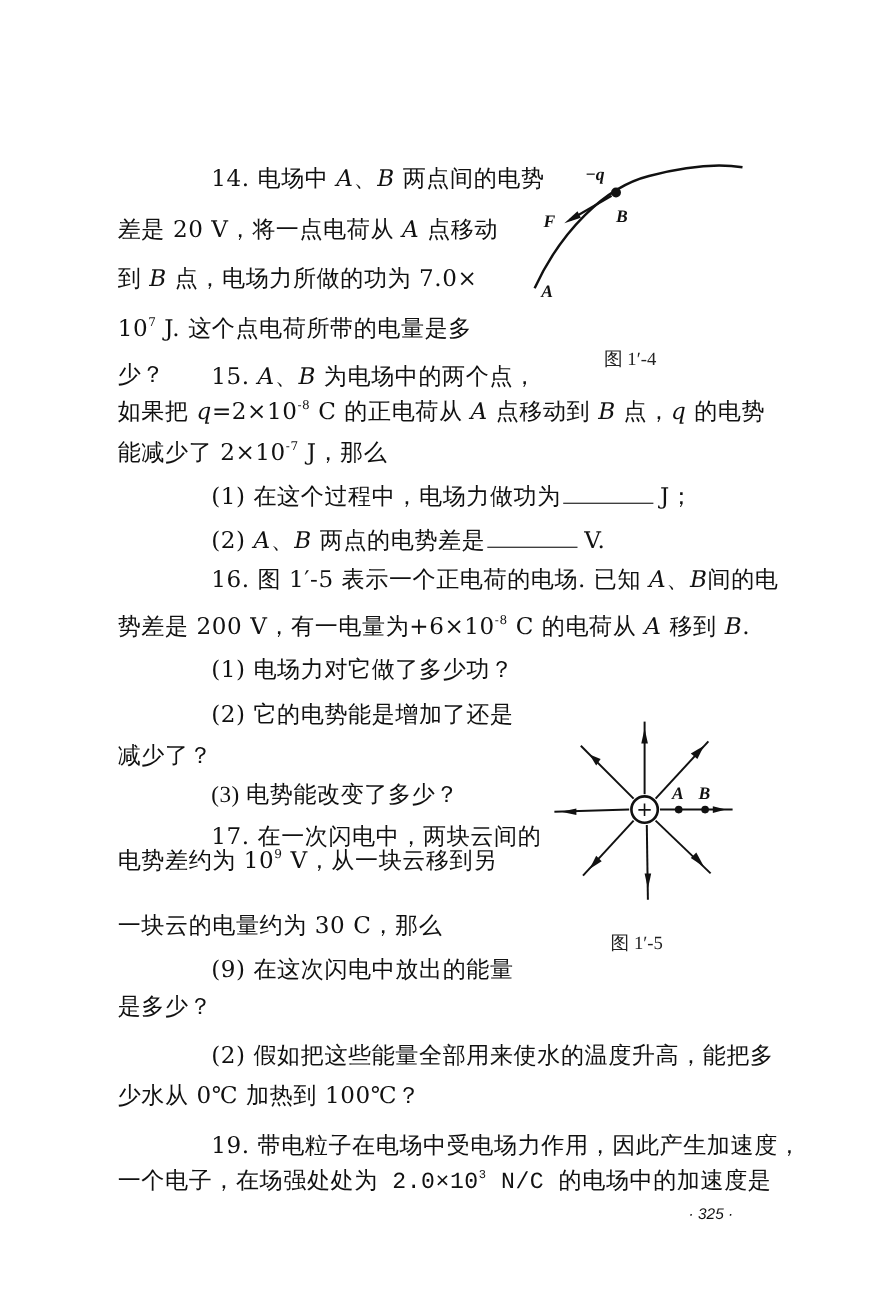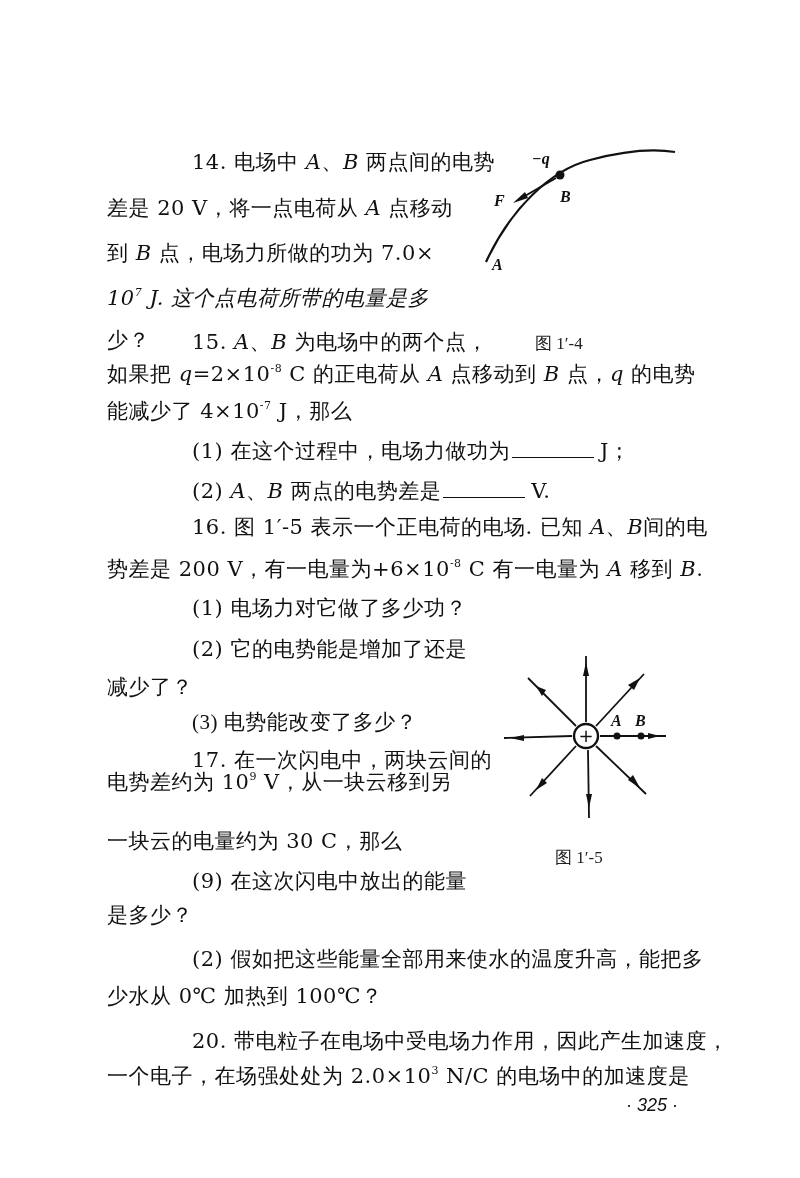--- a/index.html
+++ b/index.html
@@ -9,21 +9,21 @@
   }
   .line {
     position: absolute; left: 107px; font-size: 21px; line-height: 28px; white-space: nowrap;
     letter-spacing: 0.5px;
   }
   .indent { left: 146px; margin-left: 46px; }
   .it { font-style: italic; }
   sup { font-size: 11px; vertical-align: 9px; line-height: 0; }
   .blank { display: inline-block; width: 82px; border-bottom: 1.5px solid #111; height: 18px; vertical-align: baseline; margin: 0 6px 0 2px; }
   .caption { position: absolute; font-size: 17px; line-height: 20px; color: #222; font-family: "Liberation Serif", serif; }
-  .pagenum { position: absolute; left: 626px; top: 1095px; font-size: 18px; font-style: italic; font-family: "Liberation Sans", sans-serif; }
+  .pagenum { position: absolute; left: 626px; top: 1095px; font-size: 14px; font-style: italic; font-family: "Liberation Sans", sans-serif; }
   svg { position: absolute; }
   .fig-label { font-family: "Liberation Serif", serif; font-style: italic; font-weight: bold; font-size: 16px; fill: #111; }
 </style>
 </head>
 <body>
 
 <div class="line indent" style="top:148px;">
   <span>14.</span>
   <span>电场中</span>
   <span class="it">A</span><span>、</span><span class="it">B</span>
@@ -32,73 +32,73 @@
 <div class="line" style="top:194px;">
   <span>差是 20 V，将一点电荷从</span>
   <span class="it">A</span>
   <span>点移动</span>
 </div>
 <div class="line" style="top:239px;">
   <span>到</span>
   <span class="it">B</span>
   <span>点，电场力所做的功为 7.0×</span>
 </div>
-<div class="line" style="top:284px;font-style:italic;">
+<div class="line" style="top:284px;">
   <span>10</span><sup>7</sup><span> J. 这个点电荷所带的电量是多</span>
 </div>
 <div class="line" style="top:326px;">
   <span>少？</span>
 </div>
 
 <svg style="left:470px; top:130px;" width="230" height="220" viewBox="0 0 230 220">
   <path d="M16 132 C 40 80, 80 40, 120 30 C 150 22, 180 18, 205 22" fill="none" stroke="#111" stroke-width="2.2"></path>
   <circle cx="90" cy="45" r="4.5" fill="#111"></circle>
   <line x1="86" y1="48" x2="48" y2="70" stroke="#111" stroke-width="2"></line>
   <polygon points="43,73 55,62 58,68" fill="#111"></polygon>
   <text class="fig-label" x="62" y="34">−q</text>
   <text class="fig-label" x="24" y="76">F</text>
   <text class="fig-label" x="90" y="72">B</text>
   <text class="fig-label" x="22" y="140">A</text>
 </svg>
-<div class="caption" style="left:535px; top:317px;margin-top:17px;">图   1′-4</div>
+<div class="caption" style="left:549px; top:317px;">图   1′-4</div>
 
 <div class="line indent" style="top:330px; top:330px;"></div>
 <div class="line indent" style="top:328px;">
   <span>15.</span>
   <span class="it">A</span><span>、</span><span class="it">B</span>
   <span>为电场中的两个点，</span>
 </div>
 <div class="line" style="top:360px;">
   <span>如果把</span>
   <span class="it">q</span><span>=2×10</span><sup>-8</sup><span> C 的正电荷从</span>
   <span class="it">A</span>
   <span>点移动到</span>
   <span class="it">B</span>
   <span>点，</span><span class="it">q</span>
   <span>的电势</span>
 </div>
 <div class="line" style="top:397px;">
-  <span>能减少了 4×10</span><sup>-7</sup><span> J，那么</span>
+  <span>能减少了 2×10</span><sup>-7</sup><span> J，那么</span>
 </div>
 <div class="line indent" style="top:437px;">
   <span>(1) 在这个过程中，电场力做功为</span><span class="blank"></span><span>J；</span>
 </div>
 <div class="line indent" style="top:477px;">
   <span>(2)</span>
   <span class="it">A</span><span>、</span><span class="it">B</span>
   <span>两点的电势差是</span><span class="blank"></span><span>V.</span>
 </div>
 
 <div class="line indent" style="top:513px;">
   <span>16.</span>
   <span>图 1′-5 表示一个正电荷的电场. 已知</span>
   <span class="it">A</span><span>、</span><span class="it">B</span><span>间的电</span>
 </div>
 <div class="line" style="top:555px;">
-  <span>势差是 200 V，有一电量为+6×10</span><sup>-8</sup><span> C 有一电量为</span>
+  <span>势差是 200 V，有一电量为+6×10</span><sup>-8</sup><span> C 的电荷从</span>
   <span class="it">A</span>
   <span>移到</span>
   <span class="it">B</span><span>.</span>
 </div>
 <div class="line indent" style="top:594px;">
   <span>(1) 电场力对它做了多少功？</span>
 </div>
 <div class="line indent" style="top:635px;">
   <span>(2) 它的电势能是增加了还是</span>
 </div>
@@ -166,19 +166,19 @@
   <span>是多少？</span>
 </div>
 <div class="line indent" style="top:945px;">
   <span>(2) 假如把这些能量全部用来使水的温度升高，能把多</span>
 </div>
 <div class="line" style="top:982px;">
   <span>少水从 0℃ 加热到 100℃？</span>
 </div>
 
 <div class="line indent" style="top:1027px;">
-  <span>20. 带电粒子在电场中受电场力作用，因此产生加速度，</span>
+  <span>19. 带电粒子在电场中受电场力作用，因此产生加速度，</span>
 </div>
-<div class="line" style="top:1062px;">
+<div class="line" style="top:1062px;font-family:Liberation Mono, monospace;">
   <span>一个电子，在场强处处为 2.0×10</span><sup>3</sup><span> N/C 的电场中的加速度是</span>
 </div>
 
 <div class="pagenum">· 325 ·</div>
 
 </body></html>

